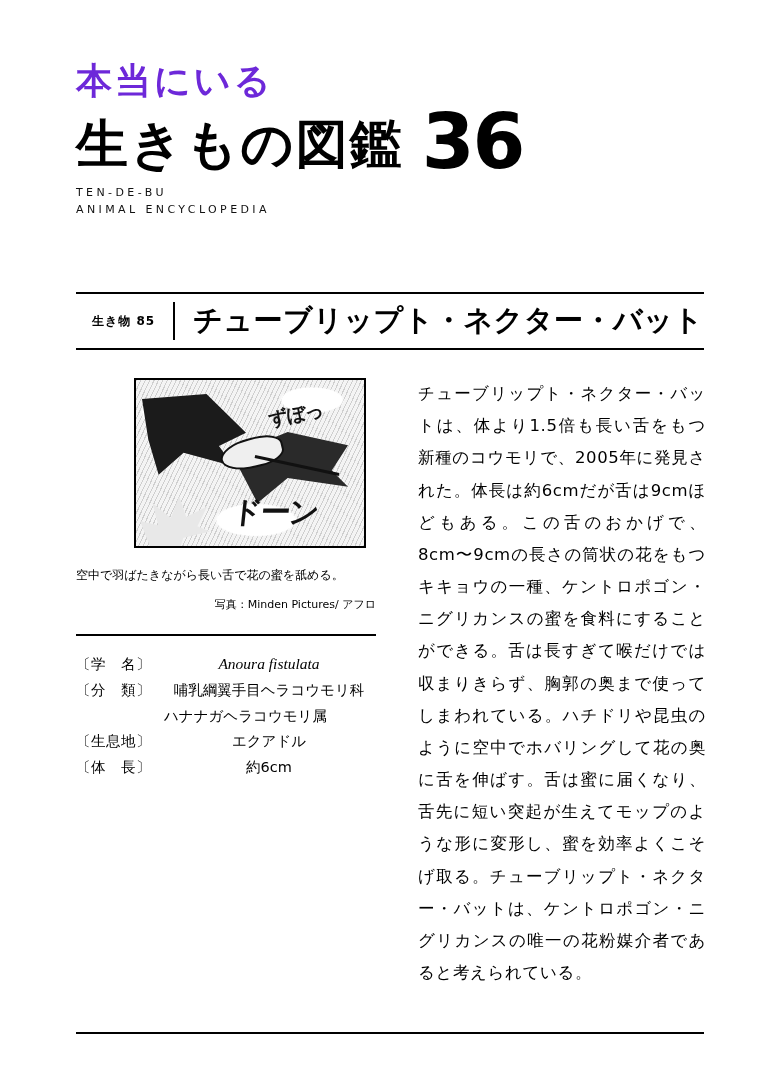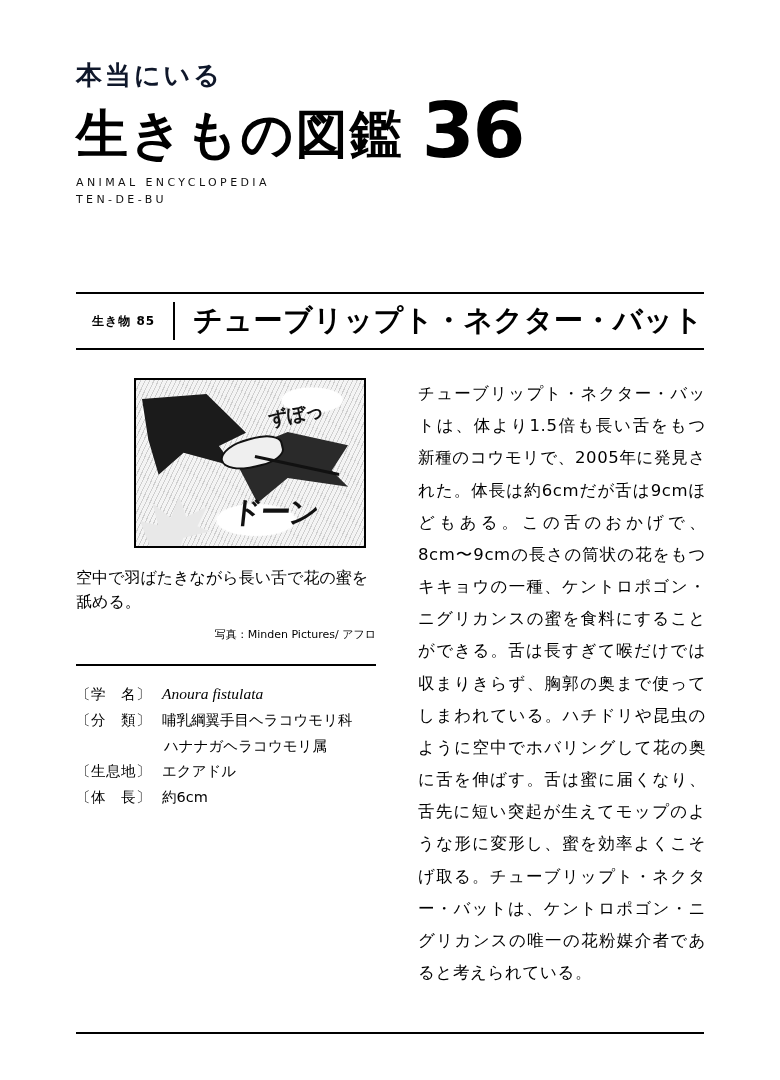--- a/index.html
+++ b/index.html
@@ -27,24 +27,24 @@
   
   .masthead {
     position: absolute;
     left: 76px;
     top: 62px;
     width: 620px;
   }
   .mast-line1 {
     font-family: "DejaVu Sans", sans-serif;
     font-weight: bold;
-    font-size: 26px;
+    font-size: 36px;
     letter-spacing: 3px;
     line-height: 1.05;
-    color: #0f172a;
+    color: #6d28d9;
   }
   .mast-line2 {
     display: flex;
     align-items: flex-end;
     margin-top: 6px;
     gap: 16px;
   }
   .mast-main {
     font-family: "DejaVu Sans", sans-serif;
     font-weight: bold;
@@ -269,21 +269,21 @@
     background: #ffffff;
     border: 1.5px solid #000;
     font-family: "DejaVu Sans", sans-serif;
     font-weight: bold;
     font-size: 13px;
     padding: 3px 10px;
     letter-spacing: 1px;
   }
   .cap {
     font-family: "DejaVu Sans", sans-serif;
-    font-size: 16px;
+    font-size: 12px;
     margin-top: 6px;
     line-height: 1.5;
   }
   .cap-credit {
     font-family: "DejaVu Sans", sans-serif;
     font-size: 11px;
     text-align: right;
     margin-top: 13px;
   }
 
@@ -303,20 +303,21 @@
     align-items: baseline;
   }
   .spec-key {
     width: 86px;
     flex: 0 0 86px;
     white-space: nowrap;
     letter-spacing: 0.5px;
   }
   .spec-val {
     flex: 1;
+    text-align: center;
   }
   .spec-val.ital {
     font-family: "Liberation Serif", serif;
     font-style: italic;
     font-size: 15.5px;
   }
   .spec-sub {
     margin-left: 88px;
   }
 
@@ -351,22 +352,22 @@
 
 <div class="page">
 
   <div class="masthead">
     <div class="mast-line1">本当にいる</div>
     <div class="mast-line2">
       <span class="mast-main">生きもの図鑑</span>
       <span class="mast-num">36</span>
     </div>
     <div class="mast-rom">
+      <div>TEN-DE-BU</div>
       <div>ANIMAL ENCYCLOPEDIA</div>
-      <div>TEN-DE-BU</div>
     </div>
   </div>
 
   <div class="band">
     <div class="band-rule-top"></div>
     <div class="band-inner">
       <div class="band-no">生き物 85</div>
       <div class="band-sep"></div>
       <div class="band-title">チューブリップト・ネクター・バット</div>
     </div>

